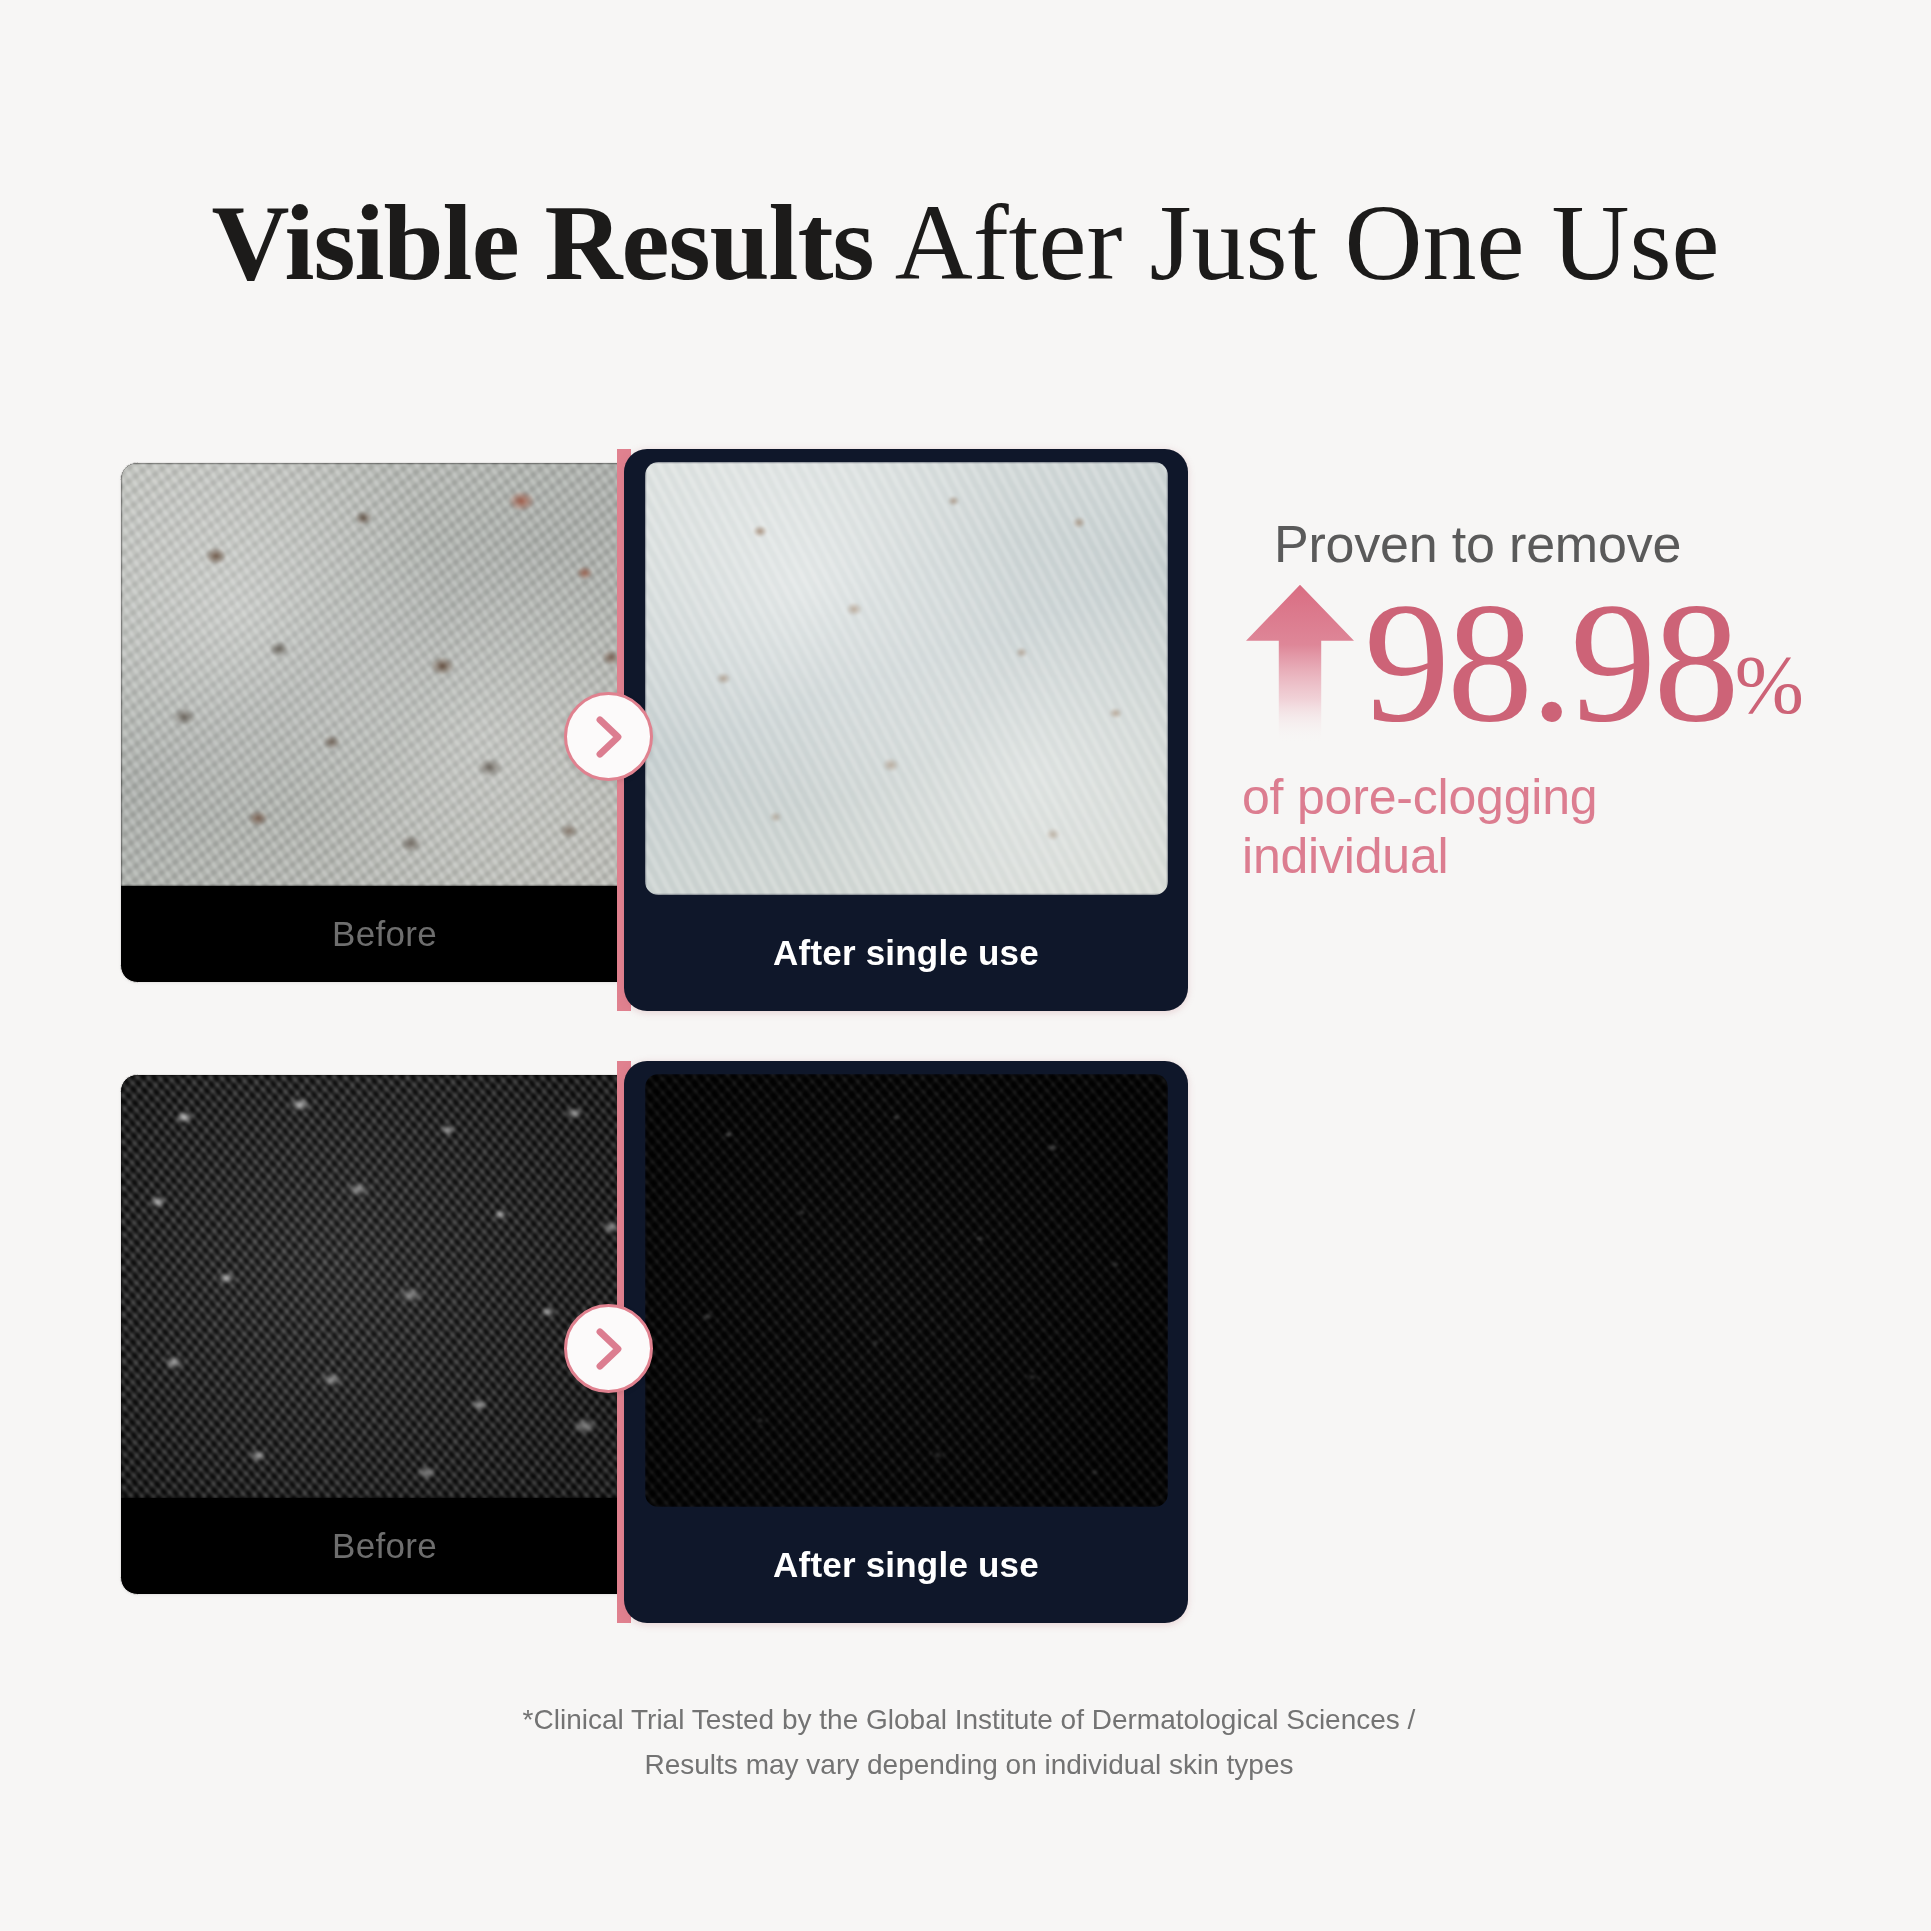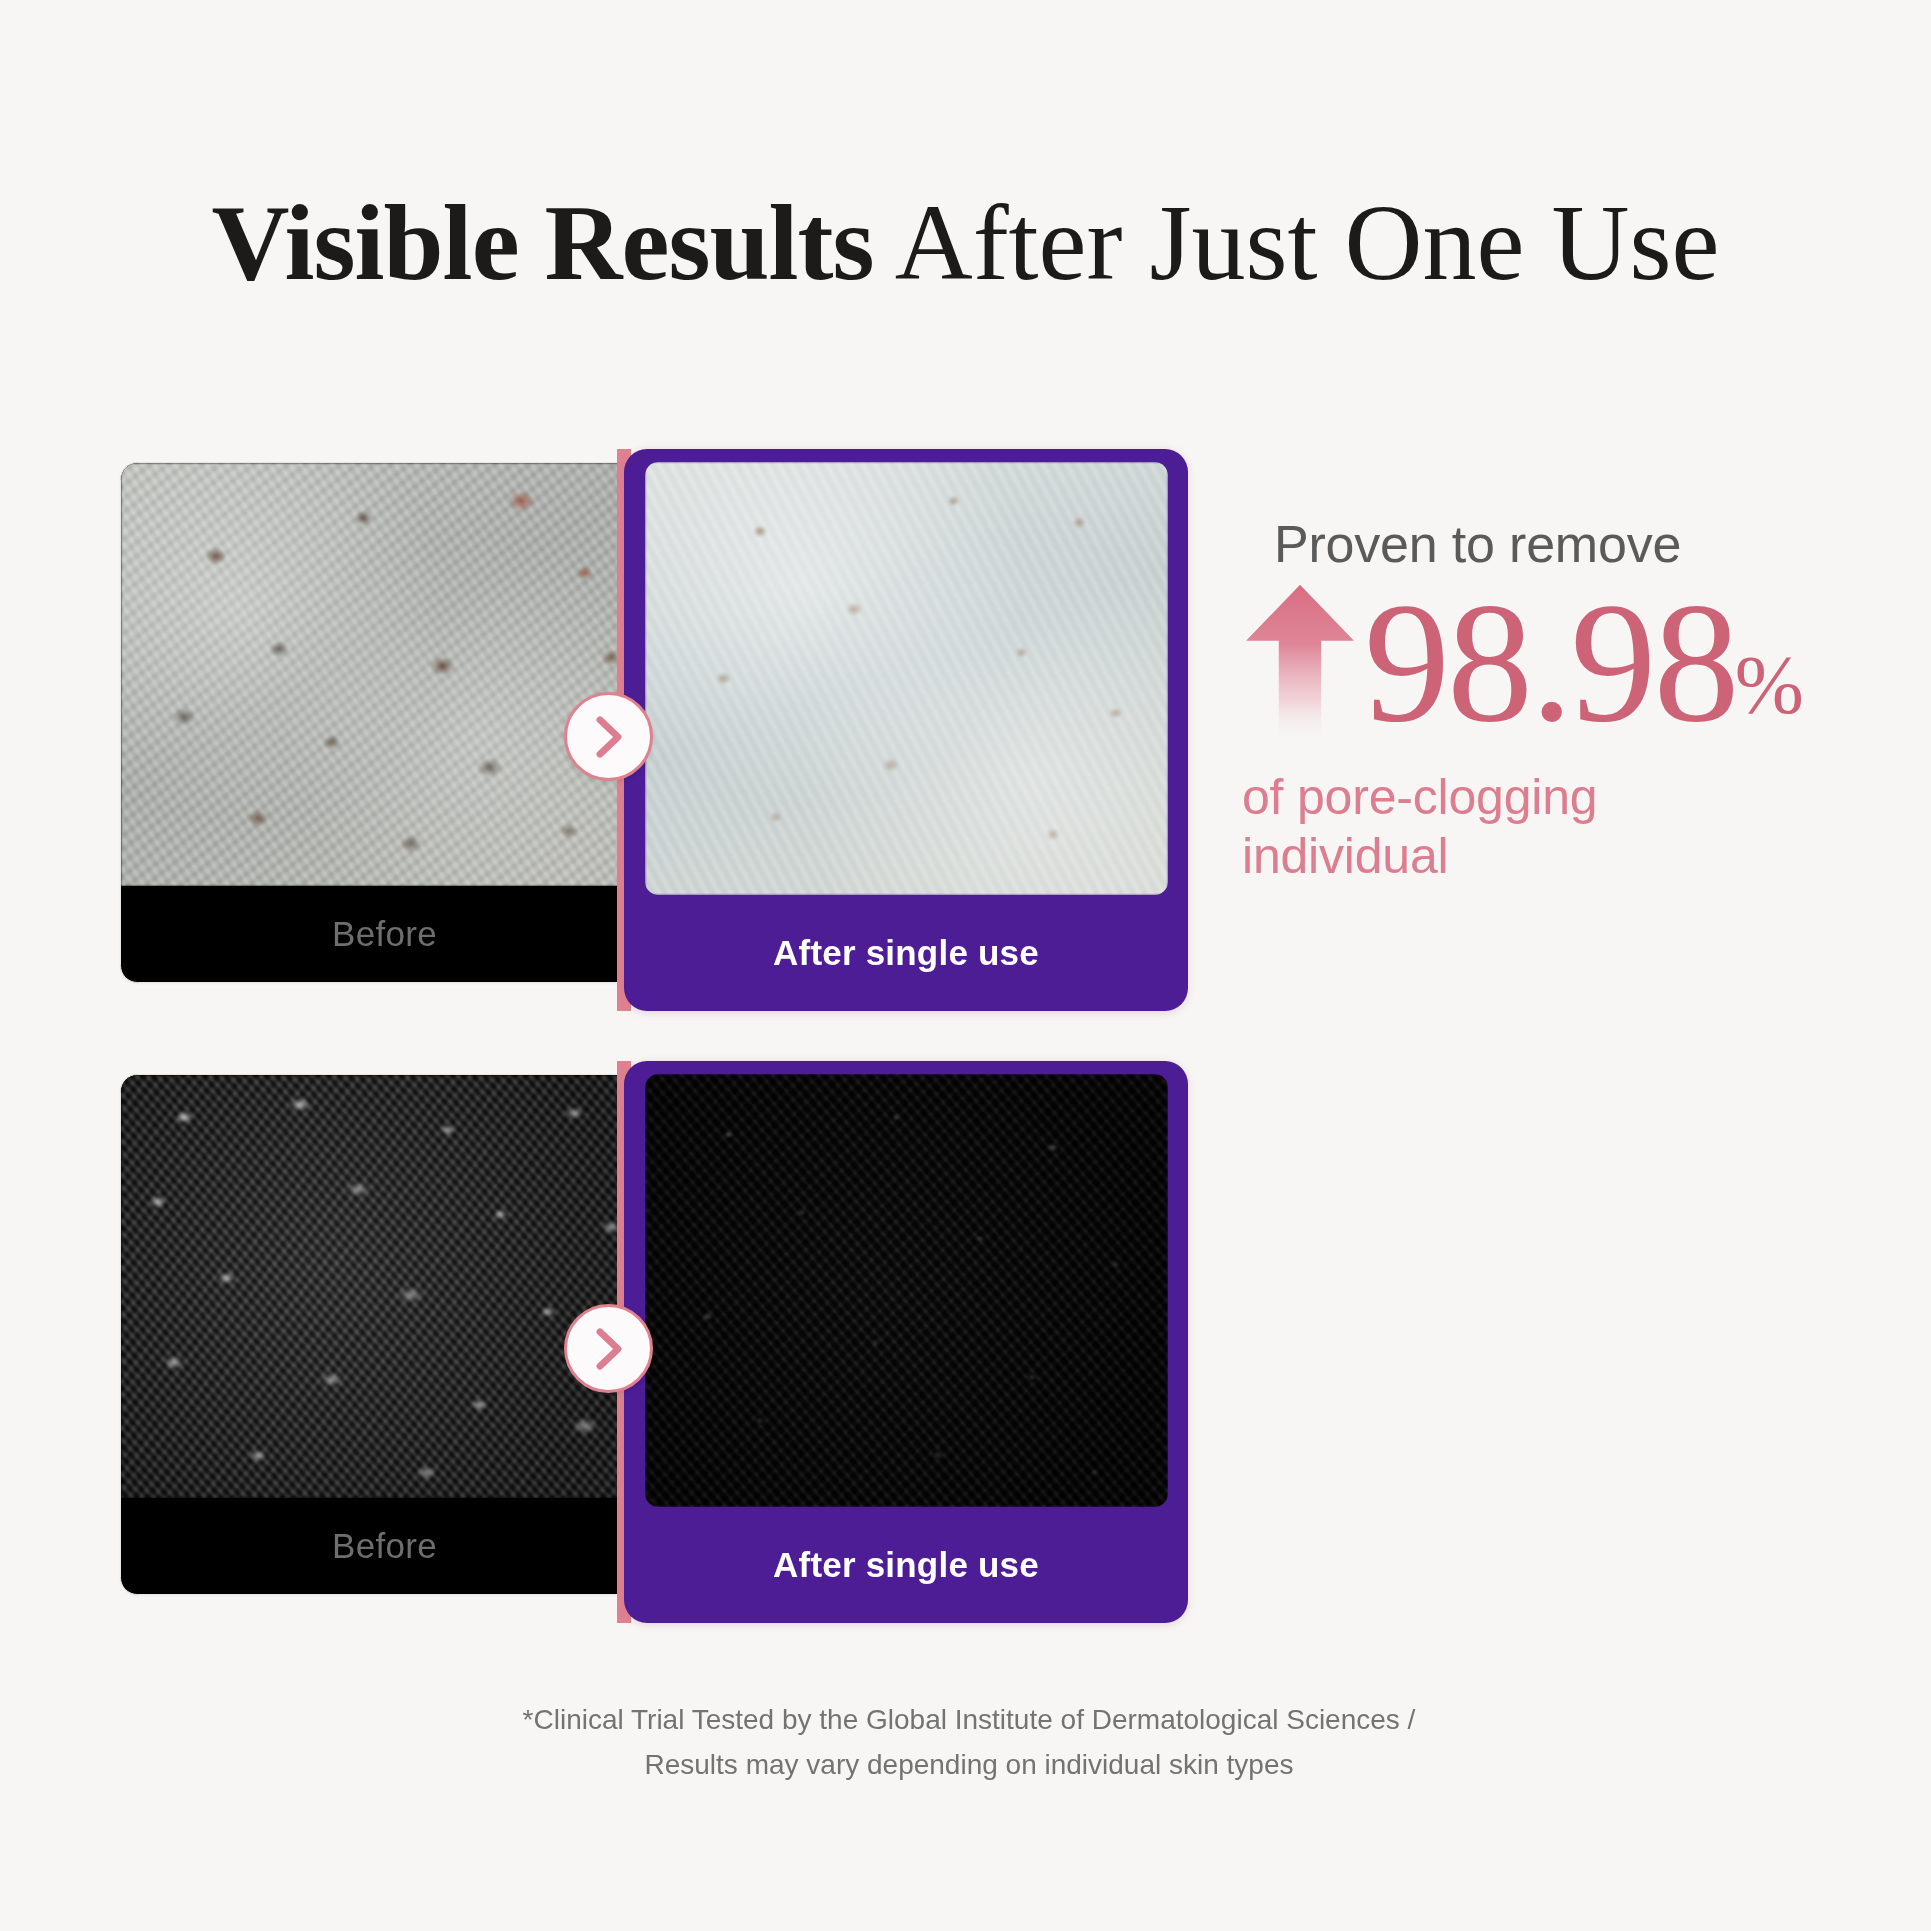--- a/index.html
+++ b/index.html
@@ -50,21 +50,21 @@
     flex:1;
     display:flex; align-items:center; justify-content:center;
     font-size:35px; color:#6E6E6E; font-weight:400;
     letter-spacing:0.3px;
   }
 
   
   .after-card {
     position:absolute; left:539px; top:-13.5px;
     width:564px; height:562px;
-    background:#4c1d95;
+    background:#0f172a;
     border-radius:23px;
     overflow:hidden;
     display:flex; flex-direction:column;
     align-items:center;
     box-shadow:0 1.9px 7.7px rgba(190,110,125,0.25);
   }
   .after-photo {
     width:523px; height:433px;
     margin-top:13.5px;
     border-radius:13.5px;

